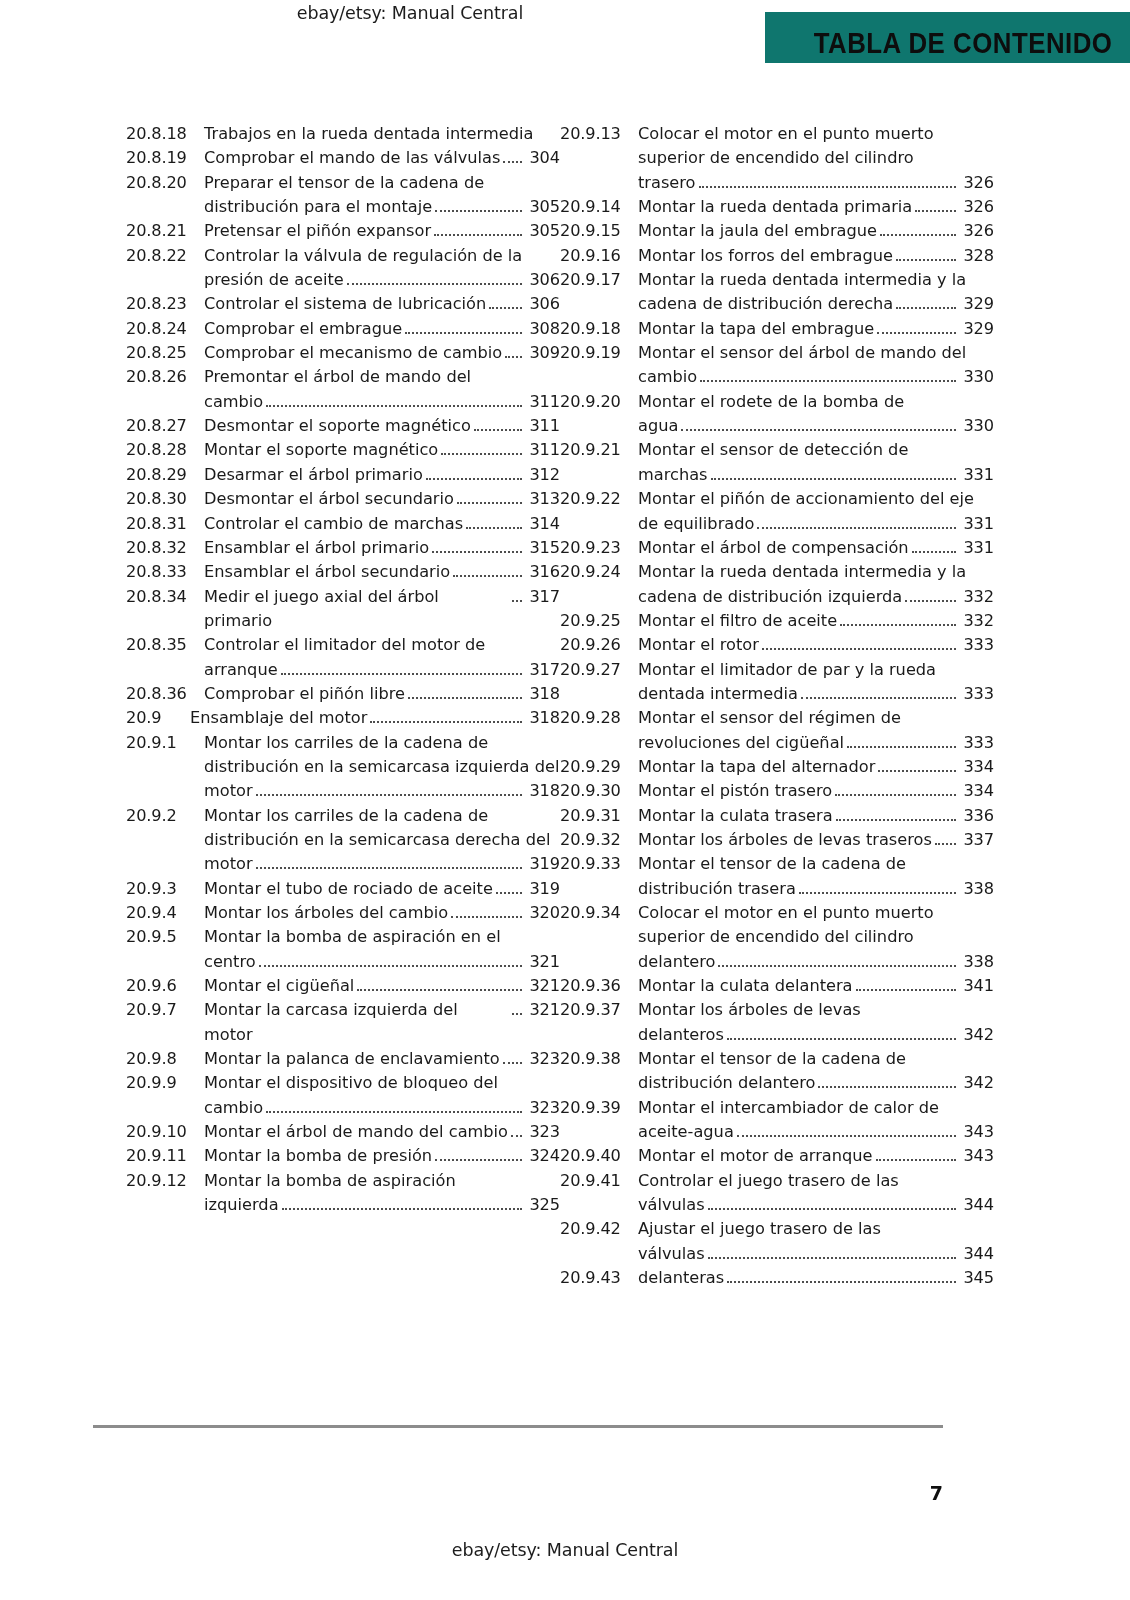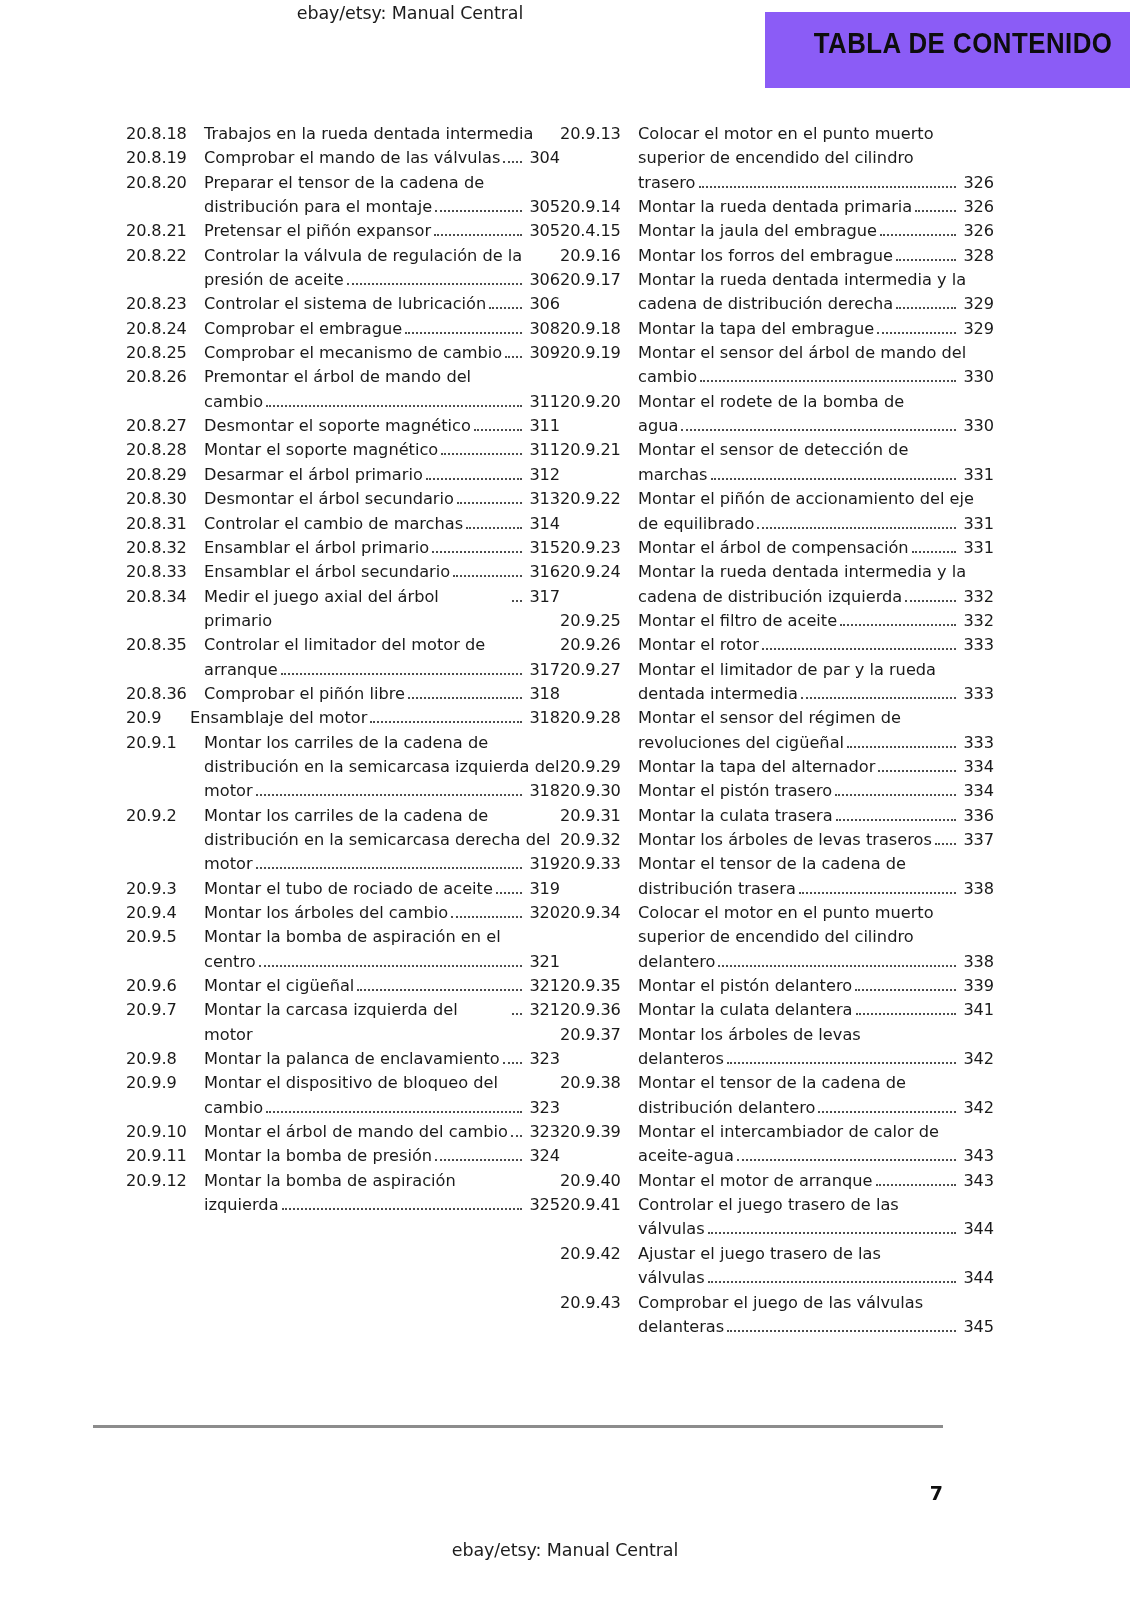--- a/index.html
+++ b/index.html
@@ -34,22 +34,22 @@
     font-size: 17.5px;
     letter-spacing: -0.1px;
     color: #1c1c1c;
     font-family: "DejaVu Sans", "Liberation Sans", sans-serif;
   }
   .header-banner {
     position: absolute;
     left: 765px;
     top: 12px;
     width: 365px;
-    height: 76px;
-    background: #8b5cf6;
+    height: 51px;
+    background: #0f766e;
   }
   .header-banner-title {
     position: absolute;
     right: 18px;
     top: 14px;
     font-size: 30px;
     font-weight: bold;
     letter-spacing: 0.6px;
     color: #0d0d0d;
     transform: scaleX(0.86);
@@ -509,21 +509,21 @@
           <div class="toc-num">20.9.14</div>
           <div class="toc-body">
             <div class="toc-line">
               <span class="toc-text">Montar la rueda dentada primaria</span>
               <span class="dots"></span>
               <span class="toc-page">326</span>
             </div>
           </div>
         </div>
         <div class="toc-entry">
-          <div class="toc-num">20.4.15</div>
+          <div class="toc-num">20.9.15</div>
           <div class="toc-body">
             <div class="toc-line">
               <span class="toc-text">Montar la jaula del embrague</span>
               <span class="dots"></span>
               <span class="toc-page">326</span>
             </div>
           </div>
         </div>
         <div class="toc-entry">
           <div class="toc-num">20.9.16</div>
@@ -719,30 +719,20 @@
           <div class="toc-body">
             <div class="toc-para" style="white-space: normal; width: 356px;">Colocar el motor en el punto muerto superior de encendido del cilindro</div>
             <div class="toc-line">
               <span class="toc-text">delantero</span>
               <span class="dots"></span>
               <span class="toc-page">338</span>
             </div>
           </div>
         </div>
         <div class="toc-entry">
-          <div class="toc-num">20.9.35</div>
-          <div class="toc-body">
-            <div class="toc-line">
-              <span class="toc-text">Montar el pistón delantero</span>
-              <span class="dots"></span>
-              <span class="toc-page">339</span>
-            </div>
-          </div>
-        </div>
-        <div class="toc-entry">
           <div class="toc-num">20.9.36</div>
           <div class="toc-body">
             <div class="toc-line">
               <span class="toc-text">Montar la culata delantera</span>
               <span class="dots"></span>
               <span class="toc-page">341</span>
             </div>
           </div>
         </div>
         <div class="toc-entry">
@@ -806,21 +796,20 @@
             <div class="toc-line">
               <span class="toc-text">válvulas</span>
               <span class="dots"></span>
               <span class="toc-page">344</span>
             </div>
           </div>
         </div>
         <div class="toc-entry">
           <div class="toc-num">20.9.43</div>
           <div class="toc-body">
-            <div class="toc-para" style="white-space: normal; width: 356px;">Comprobar el juego de las válvulas</div>
             <div class="toc-line">
               <span class="toc-text">delanteras</span>
               <span class="dots"></span>
               <span class="toc-page">345</span>
             </div>
           </div>
         </div>
       </div>
   </div>
 </div>

